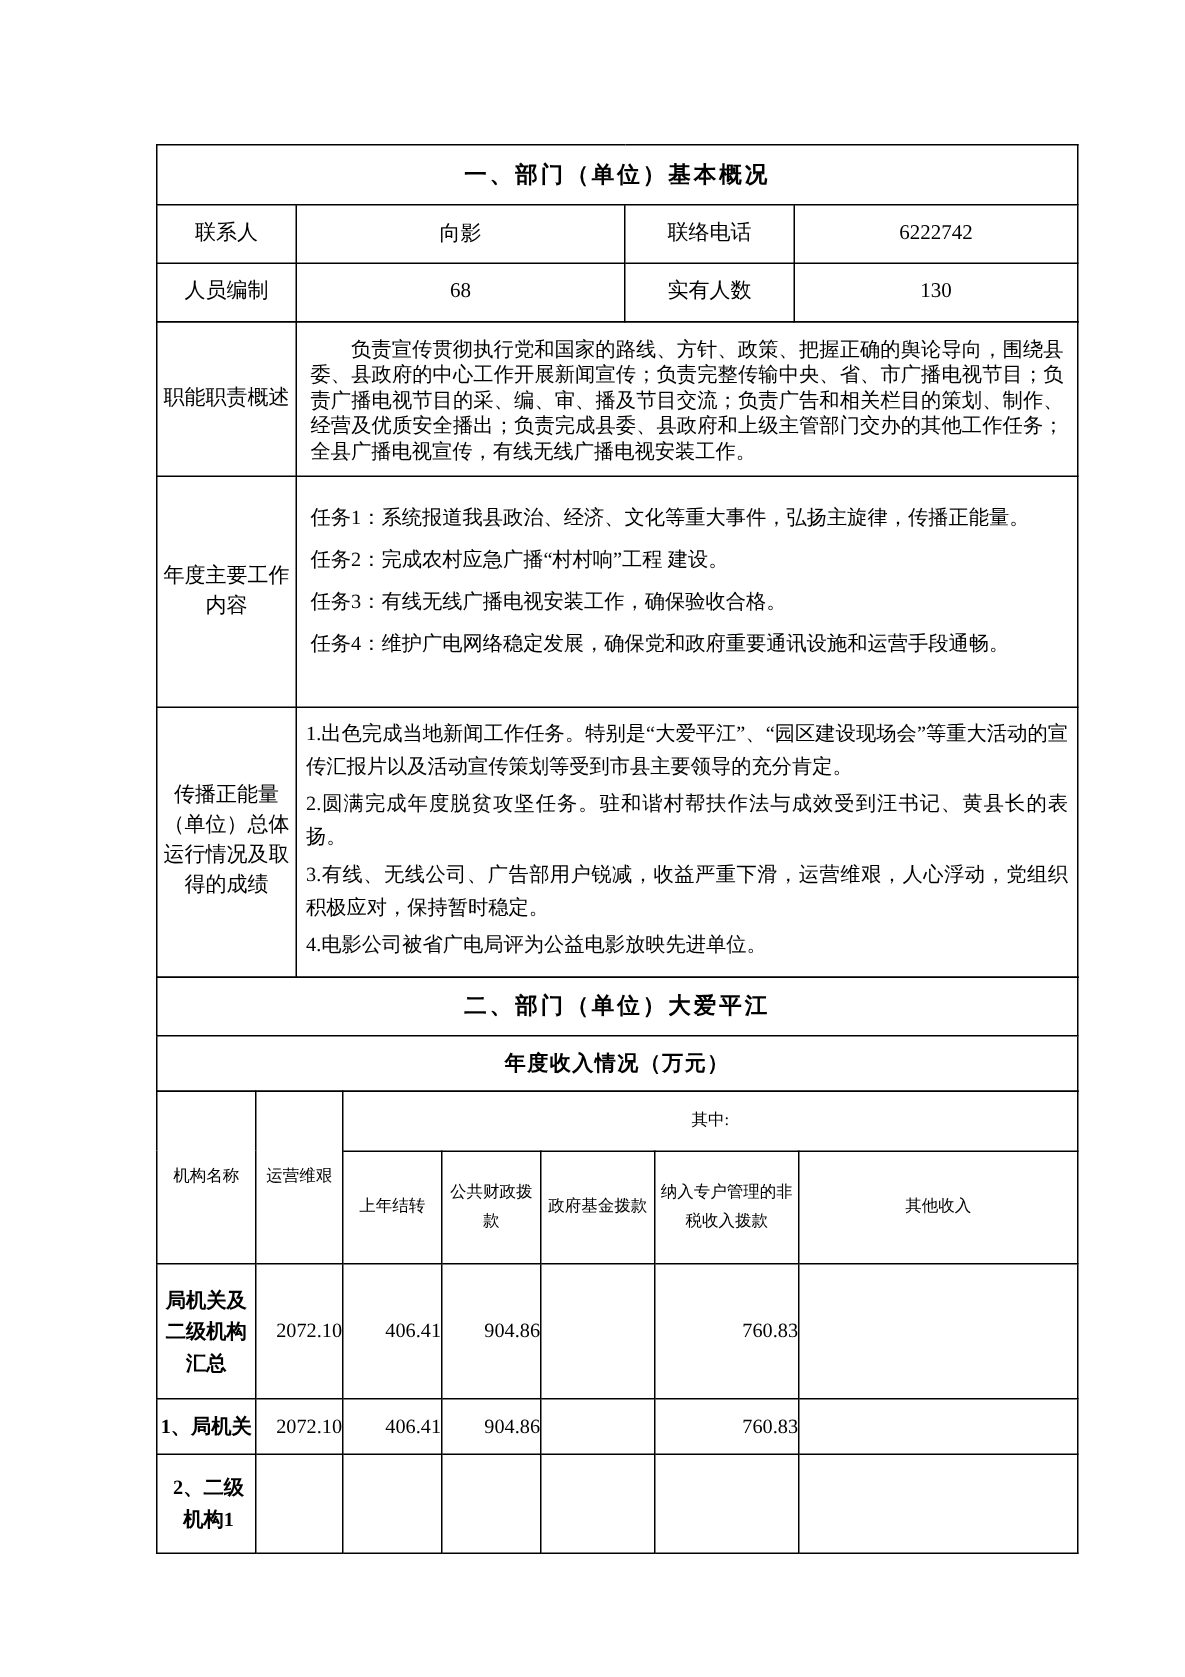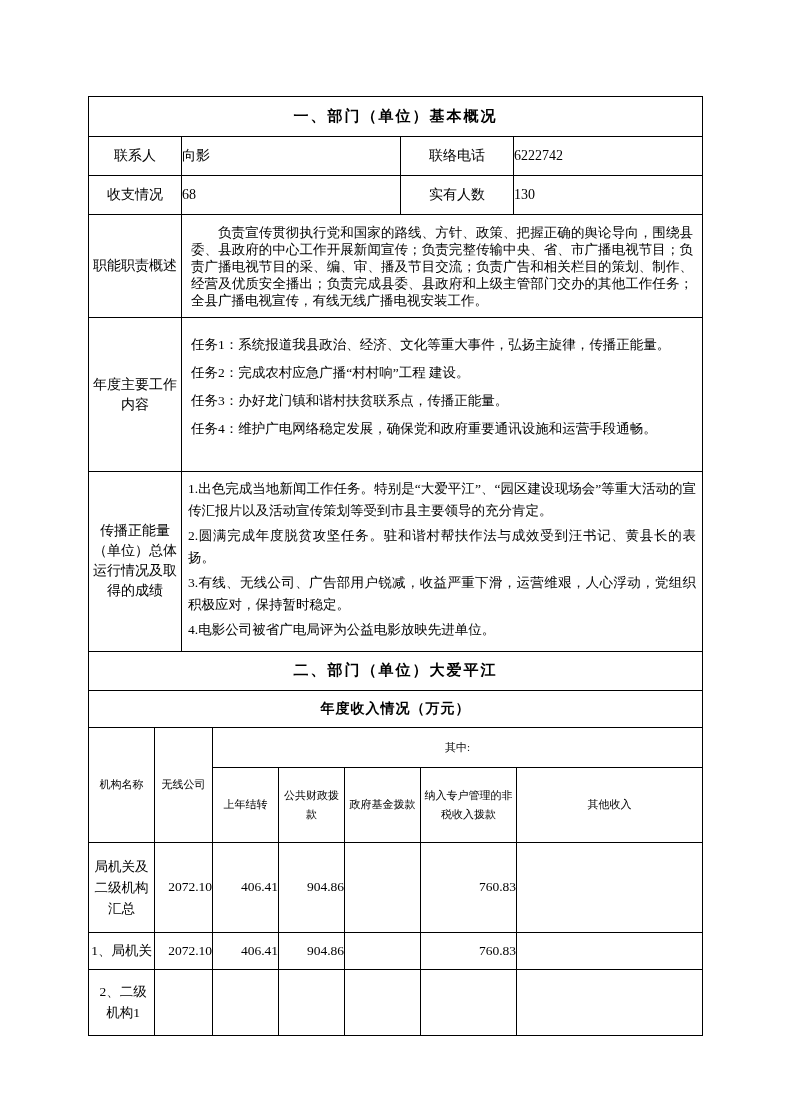--- a/index.html
+++ b/index.html
@@ -1,39 +1,39 @@
 <!DOCTYPE html>
 <html><head>
 <meta charset="utf-8">
 <style>
   * { margin:0; padding:0; box-sizing:border-box; }
   html, body { background:#ffffff; }
   body {
     width:790px; height:1118px; position:relative;
     color:#000; font-family:"Liberation Serif","DejaVu Serif",serif;
   }
-  .doc { position:absolute; left:88px; top:96px; width:542px; }
+  .doc { position:absolute; left:104px; top:96px; width:542px; }
   table.tbl { border-collapse:collapse; table-layout:fixed; width:615px; }
   table.tbl + table.tbl { margin-top:-1px; }
   td { border:1px solid #000; vertical-align:middle; font-size:14px; overflow:hidden; word-break:break-all; }
   tr.title-row td { font-weight:bold; font-size:15px; text-align:center; letter-spacing:2px; }
   tr.subtitle-row td { font-weight:bold; font-size:14px; text-align:center; letter-spacing:1px; }
   .lbl { text-align:center; padding:0 3px; line-height:20px; }
-  .val { text-align:left; }
+  .val { text-align:center; }
   .para {
     font-size:13.5px; line-height:17px; text-align:justify;
     text-indent:27px; padding:8px 9px; vertical-align:middle;
   }
   .tasks { vertical-align:top; padding:18px 9px 0 9px; font-size:13.5px; }
   .tasks .task { line-height:17px; margin-bottom:11px; }
   .perf { vertical-align:middle; padding:6px 6px; font-size:13.5px; }
   .perf .item { line-height:21.5px; margin-bottom:4px; text-align:justify; }
   .inc-h { text-align:center; font-size:11px; line-height:19px; padding:0 1px; }
   .num { text-align:right; font-size:13.5px; }
-  .org { text-align:center; font-size:13.5px; line-height:21px; padding:0 1px; }
+  .org { text-align:center; font-size:13.5px; line-height:21px; padding:0 1px;font-weight:bold; }
 </style>
 </head>
 <body>
 
 <div class="doc">
 
   <table class="tbl">
     <colgroup>
       <col style="width:93px">
         <col style="width:219px">
@@ -44,21 +44,21 @@
       <tr class="title-row" style="height:40px">
         <td colspan="4">一、部门（单位）基本概况</td>
       </tr>
       <tr style="height:39px">
         <td class="lbl">联系人</td>
         <td class="val">向影</td>
         <td class="lbl">联络电话</td>
         <td class="val">6222742</td>
       </tr>
       <tr style="height:39px">
-        <td class="lbl">收支情况</td>
+        <td class="lbl">人员编制</td>
         <td class="val">68</td>
         <td class="lbl">实有人数</td>
         <td class="val">130</td>
       </tr>
     </tbody>
   </table>
 
   <table class="tbl">
     <colgroup>
       <col style="width:93px">
@@ -67,21 +67,21 @@
     <tbody>
       <tr style="height:103px">
         <td class="lbl">职能职责概述</td>
         <td class="para">负责宣传贯彻执行党和国家的路线、方针、政策、把握正确的舆论导向，围绕县委、县政府的中心工作开展新闻宣传；负责完整传输中央、省、市广播电视节目；负责广播电视节目的采、编、审、播及节目交流；负责广告和相关栏目的策划、制作、经营及优质安全播出；负责完成县委、县政府和上级主管部门交办的其他工作任务；全县广播电视宣传，有线无线广播电视安装工作。</td>
       </tr>
       <tr style="height:154px">
         <td class="lbl">年度主要工作内容</td>
         <td class="tasks">
           <div class="task">任务1：系统报道我县政治、经济、文化等重大事件，弘扬主旋律，传播正能量。</div>
           <div class="task">任务2：完成农村应急广播“村村响”工程 建设。</div>
-          <div class="task">任务3：办好龙门镇和谐村扶贫联系点，传播正能量。</div>
+          <div class="task">任务3：有线无线广播电视安装工作，确保验收合格。</div>
           <div class="task">任务4：维护广电网络稳定发展，确保党和政府重要通讯设施和运营手段通畅。</div>
         </td>
       </tr>
       <tr style="height:170px">
         <td class="lbl">传播正能量（单位）总体运行情况及取得的成绩</td>
         <td class="perf">
           <div class="item">1.出色完成当地新闻工作任务。特别是“大爱平江”、“园区建设现场会”等重大活动的宣传汇报片以及活动宣传策划等受到市县主要领导的充分肯定。</div>
           <div class="item">2.圆满完成年度脱贫攻坚任务。驻和谐村帮扶作法与成效受到汪书记、黄县长的表扬。</div>
           <div class="item">3.有线、无线公司、广告部用户锐减，收益严重下滑，运营维艰，人心浮动，党组织积极应对，保持暂时稳定。</div>
           <div class="item">4.电影公司被省广电局评为公益电影放映先进单位。</div>
@@ -107,21 +107,21 @@
         <col style="width:58px">
         <col style="width:66px">
         <col style="width:66px">
         <col style="width:76px">
         <col style="width:96px">
         <col>
     </colgroup>
     <tbody>
       <tr style="height:40px">
         <td rowspan="2" class="inc-h">机构名称</td>
-        <td rowspan="2" class="inc-h">无线公司</td>
+        <td rowspan="2" class="inc-h">运营维艰</td>
         <td colspan="5" class="inc-h">其中:</td>
       </tr>
       <tr style="height:75px">
         <td class="inc-h">上年结转</td>
         <td class="inc-h">公共财政拨款</td>
         <td class="inc-h">政府基金拨款</td>
         <td class="inc-h">纳入专户管理的非税收入拨款</td>
         <td class="inc-h">其他收入</td>
       </tr>
       <tr style="height:90px">

